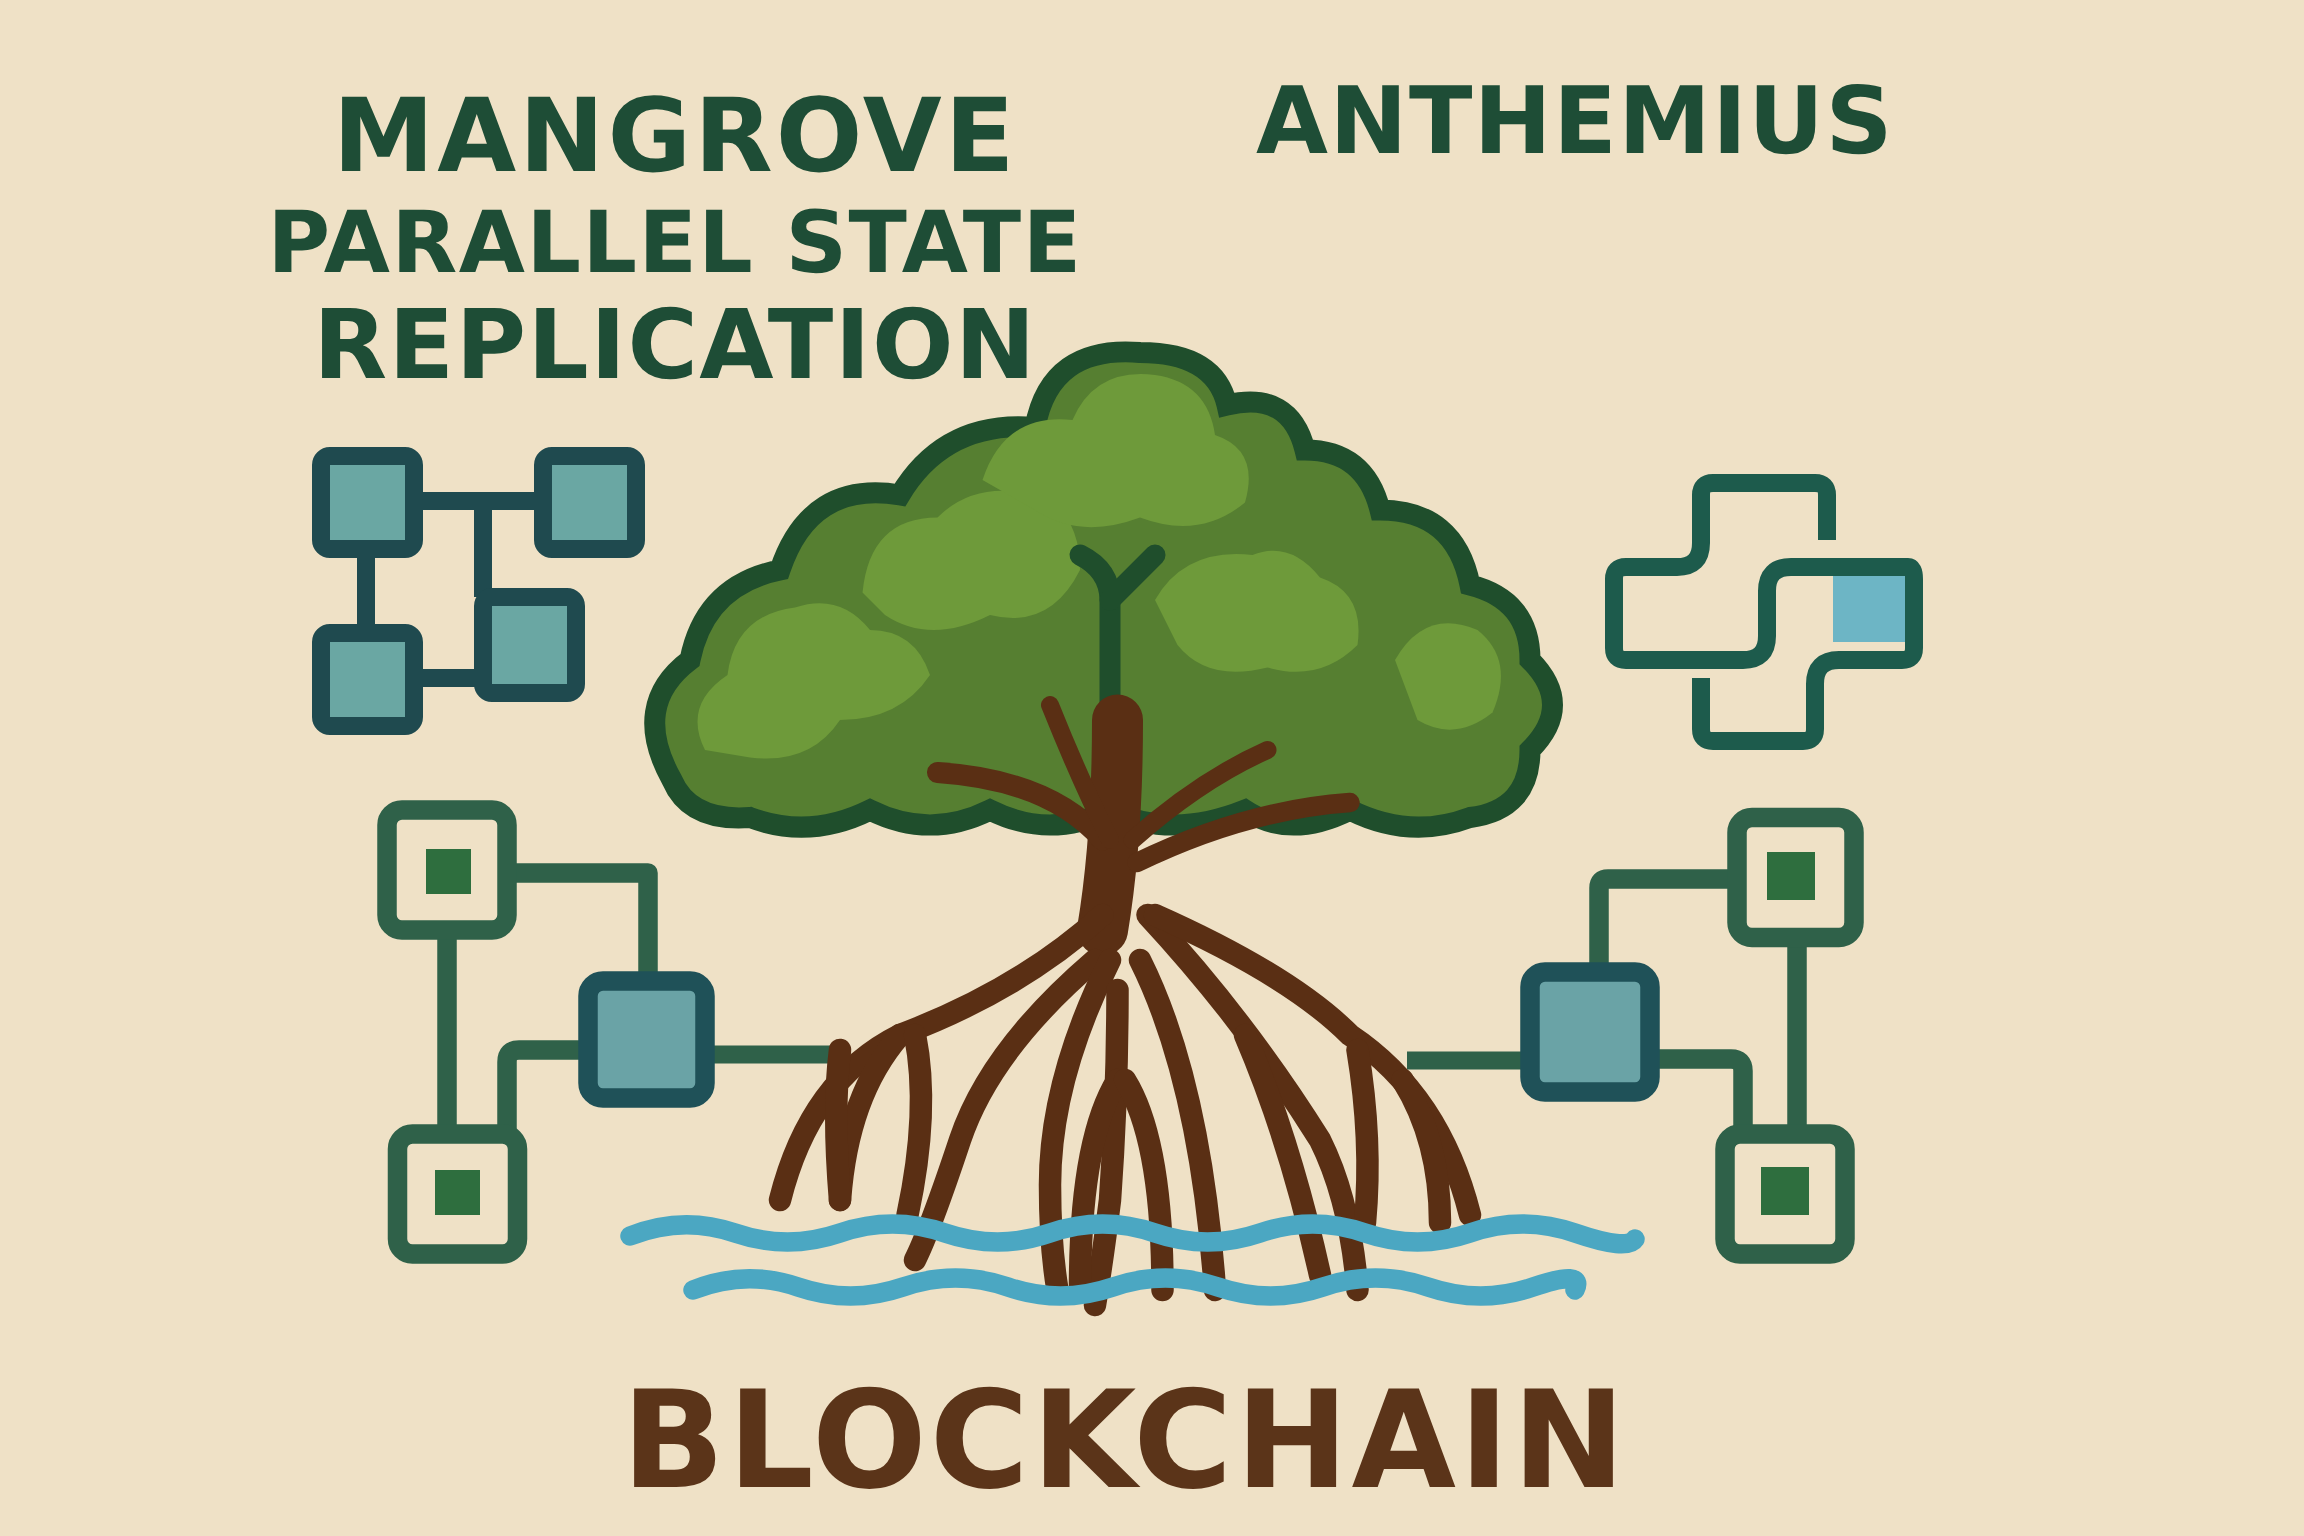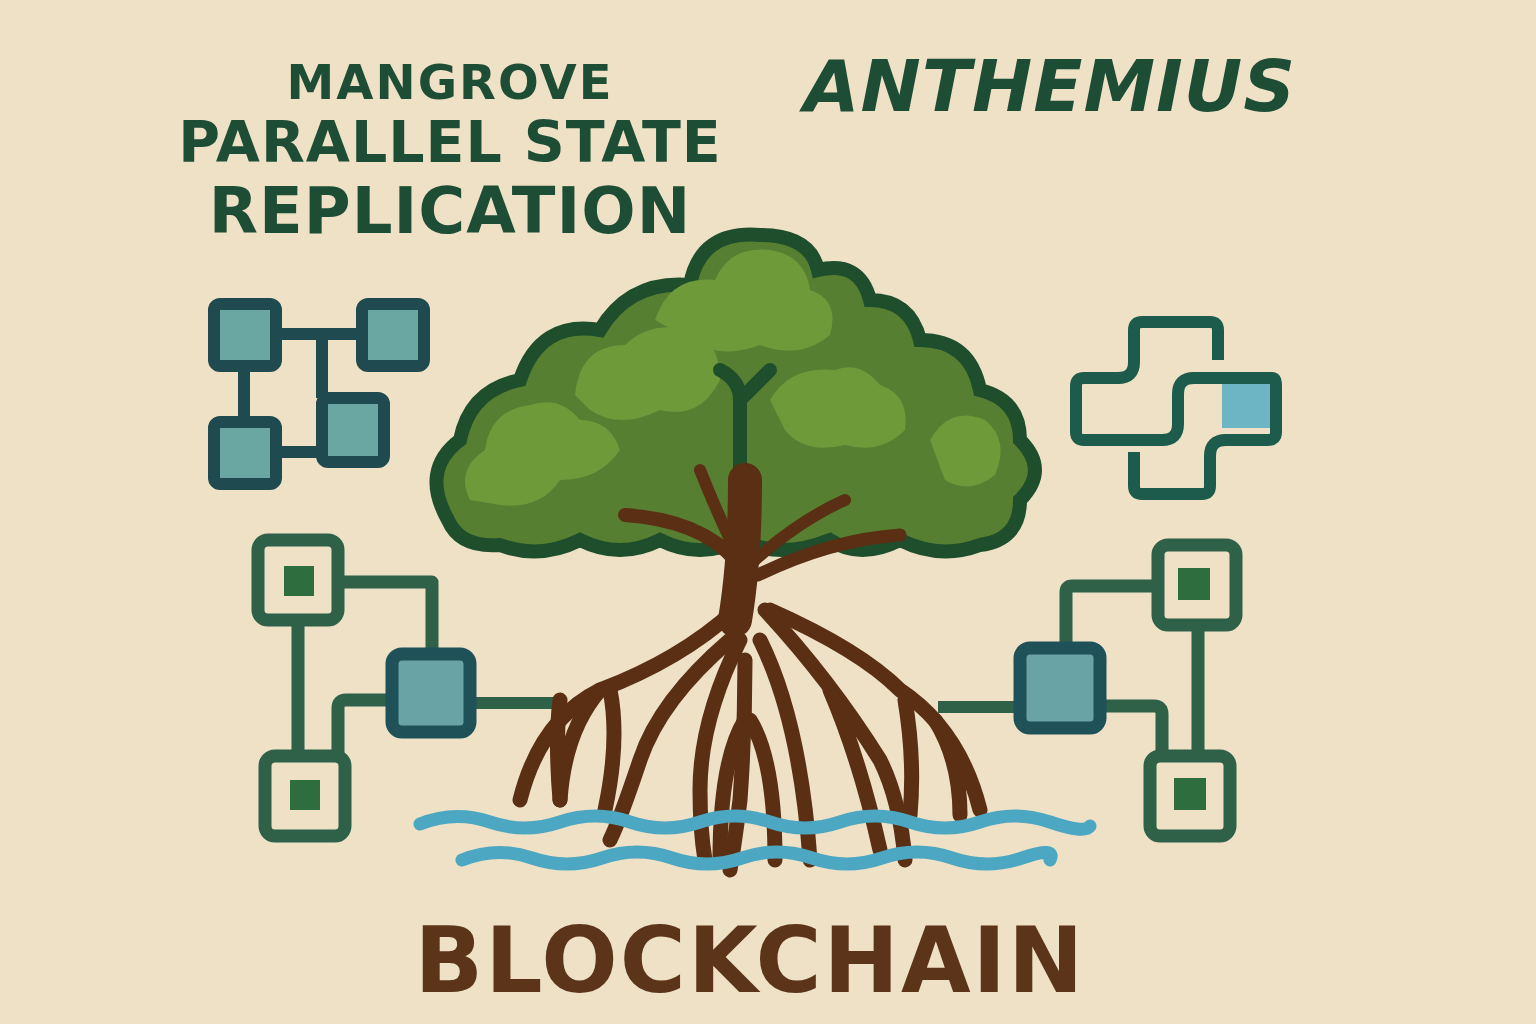--- a/index.html
+++ b/index.html
@@ -11,23 +11,23 @@
   }
   .canvas { position: absolute; left: 0; top: 0; width: 1536px; height: 1024px; }
   .title {
     position: absolute; text-align: center; font-weight: bold;
     color: #1e4d36; letter-spacing: 1px; line-height: 1; white-space: nowrap;
   }
   .title .l1 { display: block; font-size: 66px; }
   .title .l2 { display: block; font-size: 57px; margin-top: 8px; text-align: center; }
   .title .l3 { display: block; font-size: 64px; margin-top: 8px; }
   #left-title { left: 150px; top: 58px; width: 600px; }
-  #left-title .l1 { font-size: 48px; letter-spacing: 2px; }
+  #left-title .l1 { font-size: 68px; letter-spacing: 2px; }
   #right-title { left: 770px; top: 50px; width: 560px; }
-  #right-title .l1 { font-size: 72px; letter-spacing: 1px; font-style: italic; }
+  #right-title .l1 { font-size: 62px; letter-spacing: 1px; }
   #right-title .l2 { margin-top: 10px; }
   .bottom-title {
     position: absolute; left: 380px; top: 916px; width: 740px;
     text-align: center; font-weight: bold; font-size: 90px; letter-spacing: 2px;
     color: #5b3419; line-height: 1;
   }
 </style>
 </head>
 <body>
 

